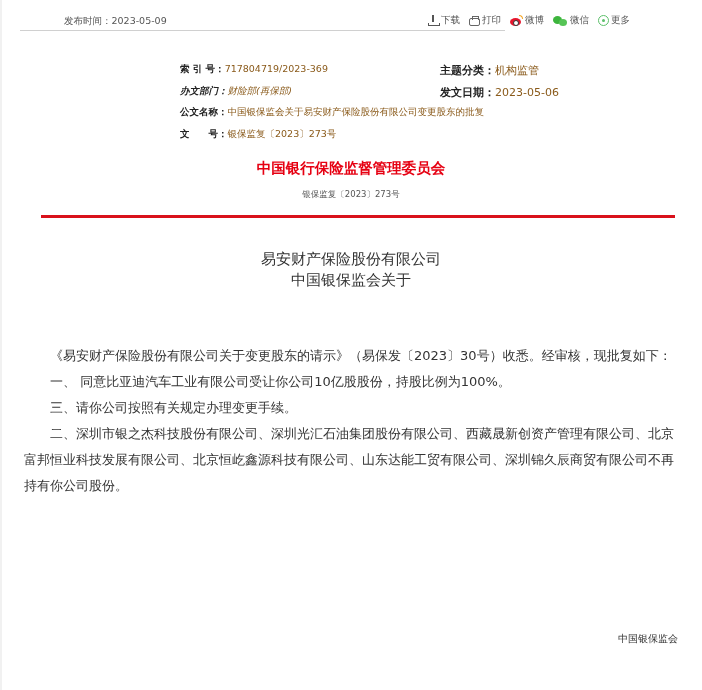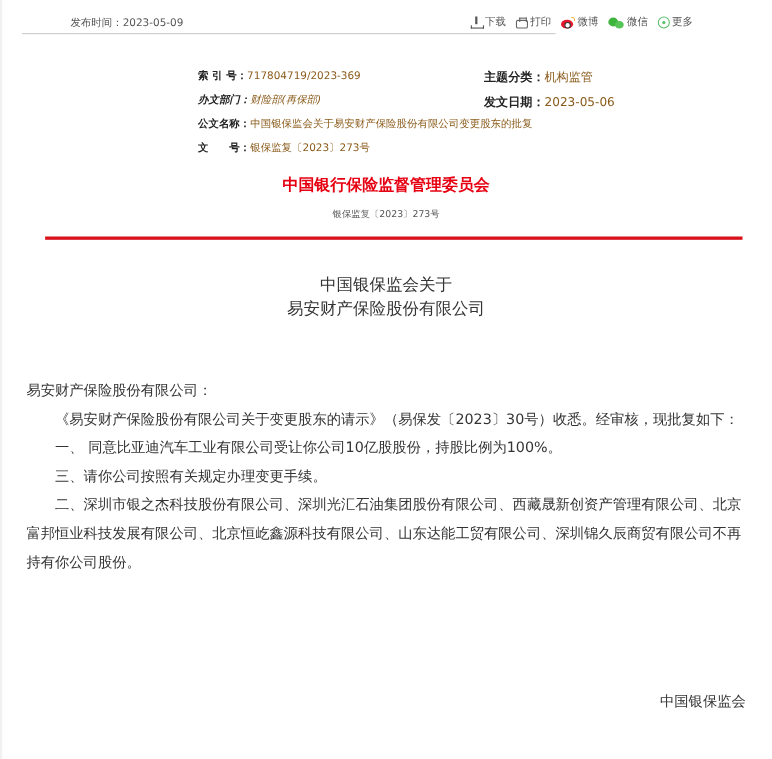--- a/index.html
+++ b/index.html
@@ -43,21 +43,21 @@
   .red-rule { position: absolute; left: 41px; top: 215px; width: 634px; height: 3px; background: #d9111b; }
 
   
   .doc-title { position: absolute; left: 0; width: 702px; top: 249px; text-align: center; font-size: 15px; line-height: 21px; color: #333; }
 
   
   .body { position: absolute; left: 24px; top: 343px; width: 660px; font-size: 13px; line-height: 26px; color: #333; }
   .body p { margin: 0; }
   .indent { text-indent: 2em; }
 
-  .sign { position: absolute; right: 24px; top: 627px; text-align: right; font-size: 13px; line-height: 24px; color: #333; }
+  .sign { position: absolute; right: 24px; top: 627px; text-align: right; font-size: 10px; line-height: 24px; color: #333; }
 </style>
 </head>
 <body>
 
 <div class="left-edge"></div>
 
 <div class="topbar">
   <div class="pubtime">
     <span>发布时间：</span><span>2023-05-09</span>
   </div>
@@ -109,26 +109,25 @@
 </div>
 <div class="meta-right" style="top:85px">
   <span class="meta-label">发文日期：</span><span class="meta-val">2023-05-06</span>
 </div>
 
 <div class="org-title">中国银行保险监督管理委员会</div>
 <div class="doc-number">银保监复〔2023〕273号</div>
 <div class="red-rule"></div>
 
 <div class="doc-title">
+  <div>易安财产保险股份有限公司</div>
   <div>中国银保监会关于</div>
-  <div>易安财产保险股份有限公司</div>
 </div>
 
 <div class="body">
-  <p>易安财产保险股份有限公司：</p>
   <p class="indent">《易安财产保险股份有限公司关于变更股东的请示》（易保发〔2023〕30号）收悉。经审核，现批复如下：</p>
   <p class="indent">一、 同意比亚迪汽车工业有限公司受让你公司10亿股股份，持股比例为100%。</p>
   <p class="indent">三、请你公司按照有关规定办理变更手续。</p>
   <p class="indent">二、深圳市银之杰科技股份有限公司、深圳光汇石油集团股份有限公司、西藏晟新创资产管理有限公司、北京富邦恒业科技发展有限公司、北京恒屹鑫源科技有限公司、山东达能工贸有限公司、深圳锦久辰商贸有限公司不再持有你公司股份。</p>
 </div>
 
 <div class="sign">
   <div>中国银保监会</div>
 </div>
 

